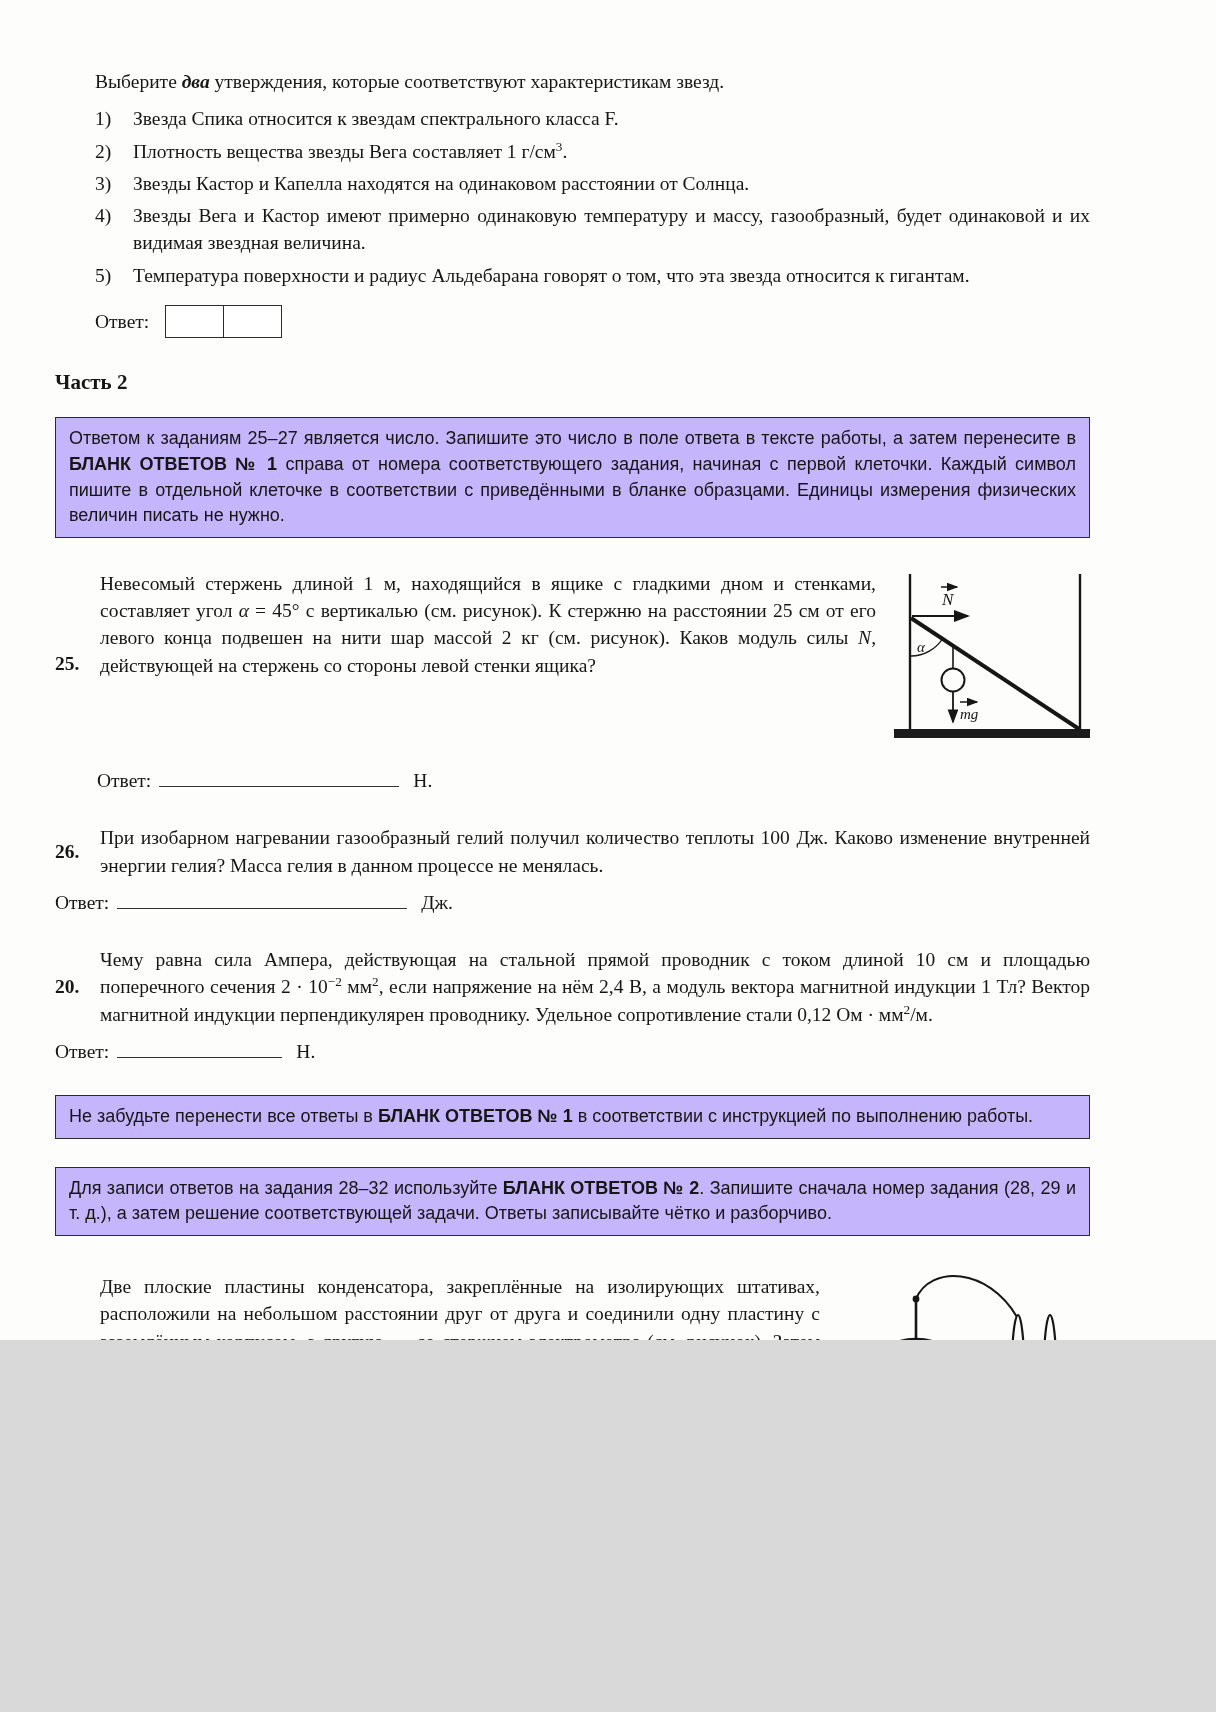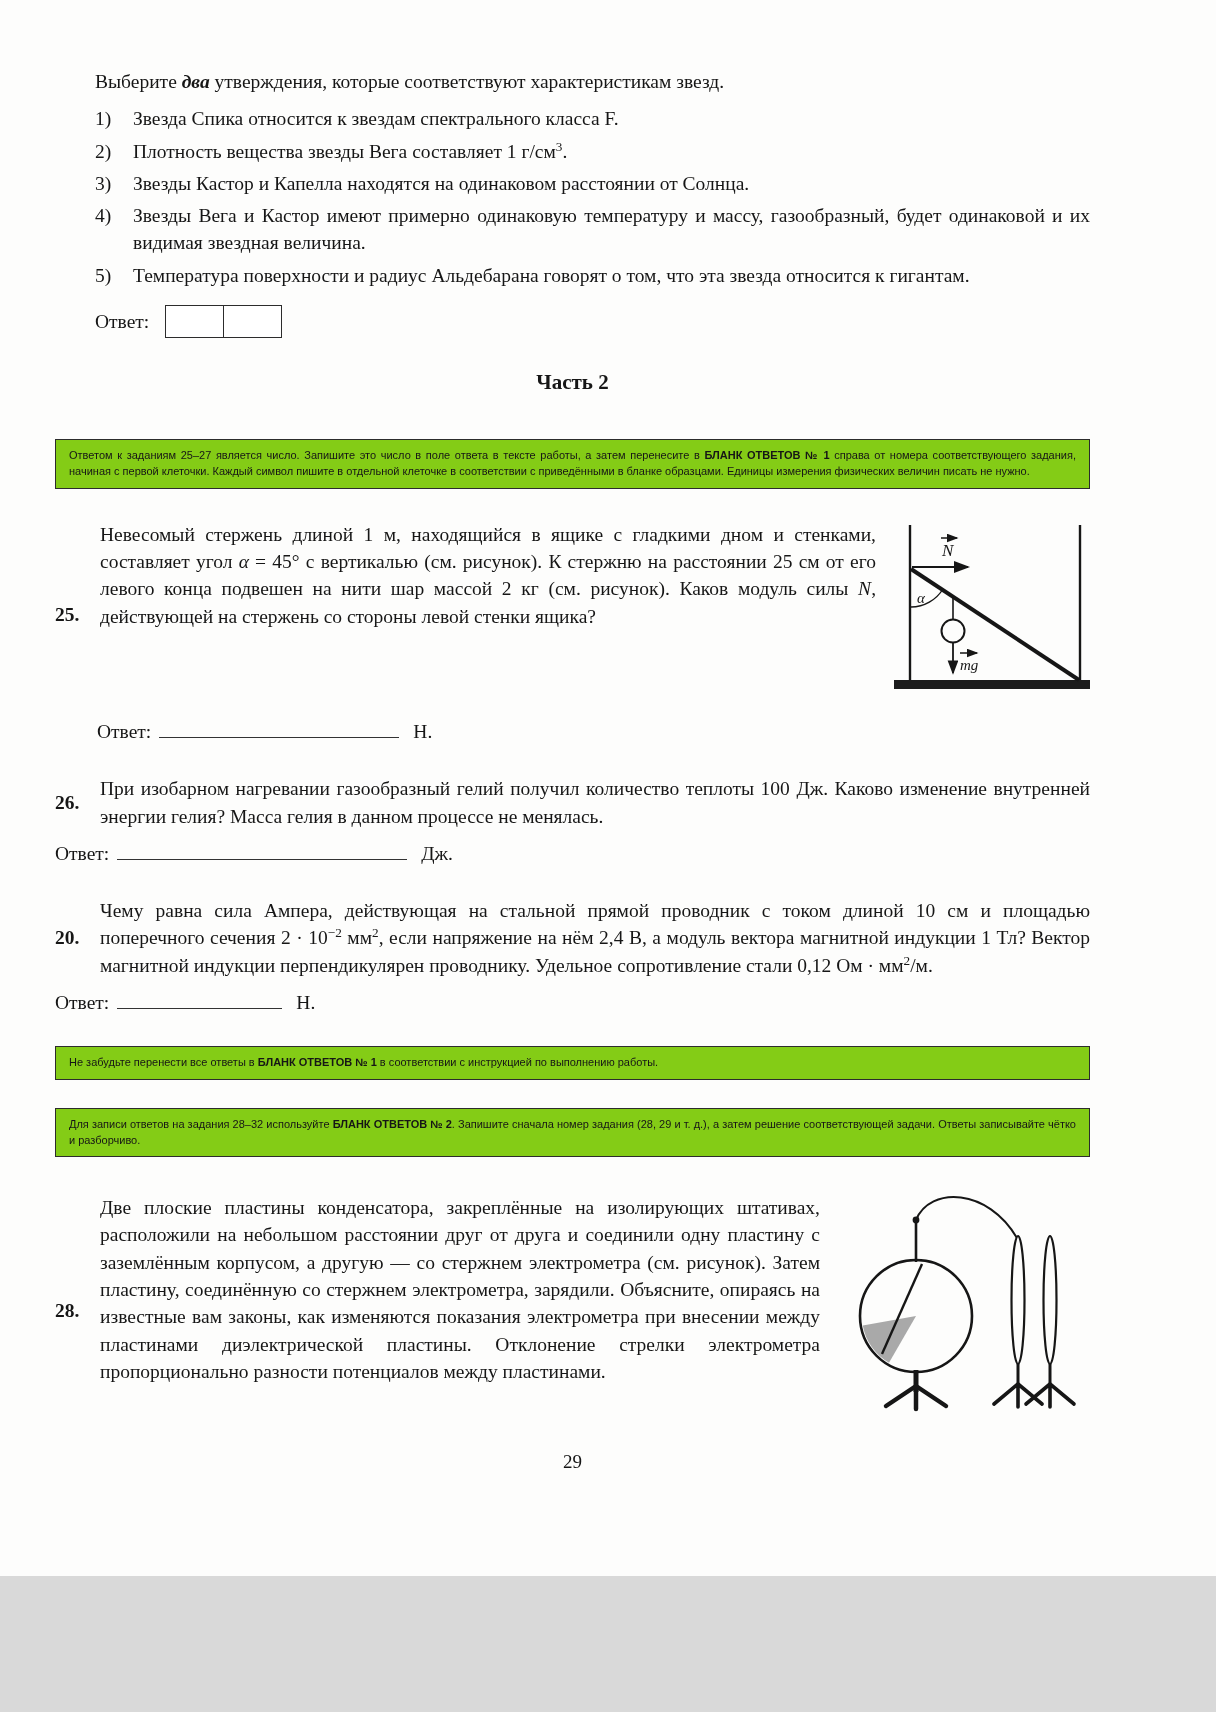--- a/index.html
+++ b/index.html
@@ -1,38 +1,38 @@
 <!DOCTYPE html>
 <html><head>
 <meta charset="utf-8">
 <style>
   html,body{margin:0;padding:0;}
   body{background:#d9d9d9;}
   .page{
-    width:1216px;height:1576px;margin:0 auto;background:#fdfdfc;color:#161616;
+    width:1216px;height:1340px;margin:0 auto;background:#fdfdfc;color:#161616;
     font-family:"Liberation Serif","DejaVu Serif",serif;font-size:19.5px;line-height:1.4;
     padding:68px 126px 0 55px;box-sizing:border-box;position:relative;overflow:hidden;
   }
   sup{font-size:68%;line-height:0;}
   i{font-style:italic;}
   
   .intro{margin-left:40px;}
   .prompt{text-align:justify;margin:0 0 10px 0;}
   .opt{display:flex;margin-bottom:5px;}
   .opt-num{flex:0 0 38px;}
   .opt-text{flex:1;text-align:justify;}
   .answer-row{margin:16px 0 30px 0;display:flex;align-items:center;gap:16px;}
   .ans-label{}
   .cells{display:inline-flex;}
   .cell{width:57px;height:31px;border:1.7px solid #2c2c2c;background:#fff;}
   .cell + .cell{border-left:none;}
   
-  .part-heading{text-align:center;font-size:21px;font-weight:bold;margin:4px 0 42px 0;}
+  .part-heading{text-align:left;font-size:21px;font-weight:bold;margin:4px 0 20px 0;}
   .box{border:1.6px solid #2c2c2c;font-family:"Liberation Sans","DejaVu Sans",sans-serif;
-       font-size:11px;line-height:1.42;text-align:justify;padding:8px 13px;background:#84cc16;}
+       font-size:18px;line-height:1.42;text-align:justify;padding:8px 13px;background:#c4b5fd;}
   .instr{margin-bottom:32px;}
   .note1{margin-bottom:28px;}
   .note2{margin-bottom:37px;}
   
   .problem{display:flex;margin-bottom:6px;align-items:center;}
   .p-num{flex:0 0 45px;font-weight:bold;}
   .p-body{flex:1;text-align:justify;}
   .fig{float:right;margin:2px 0 6px 18px;}
   .answer-line{margin:10px 0 30px 0;}
   .answer-line.indent{margin-left:42px;}

